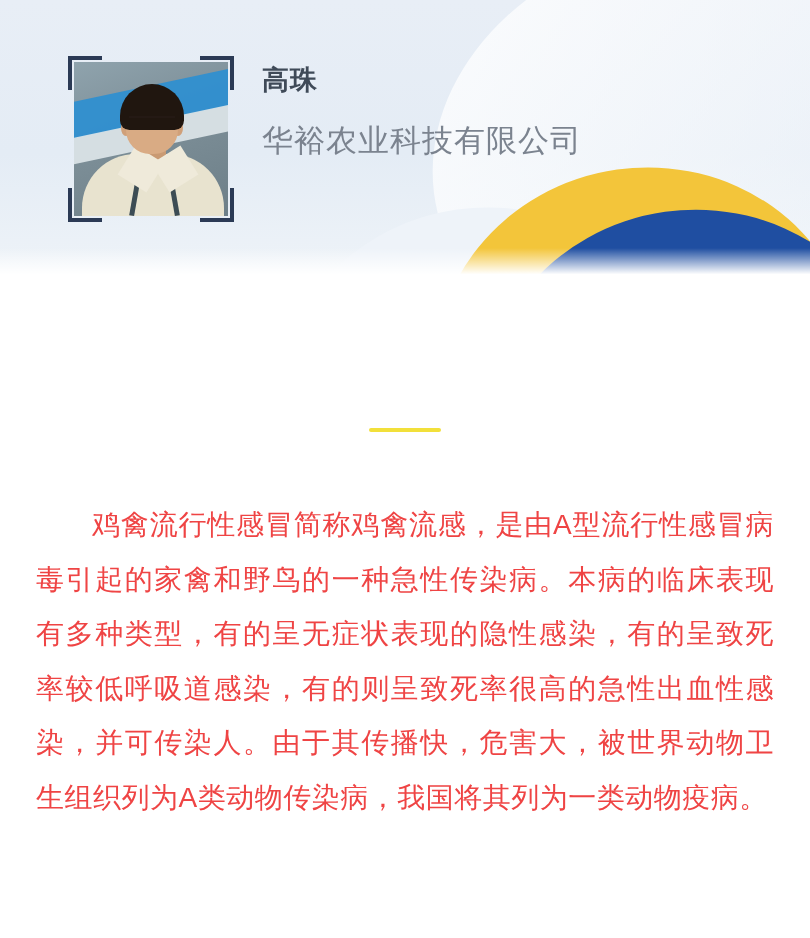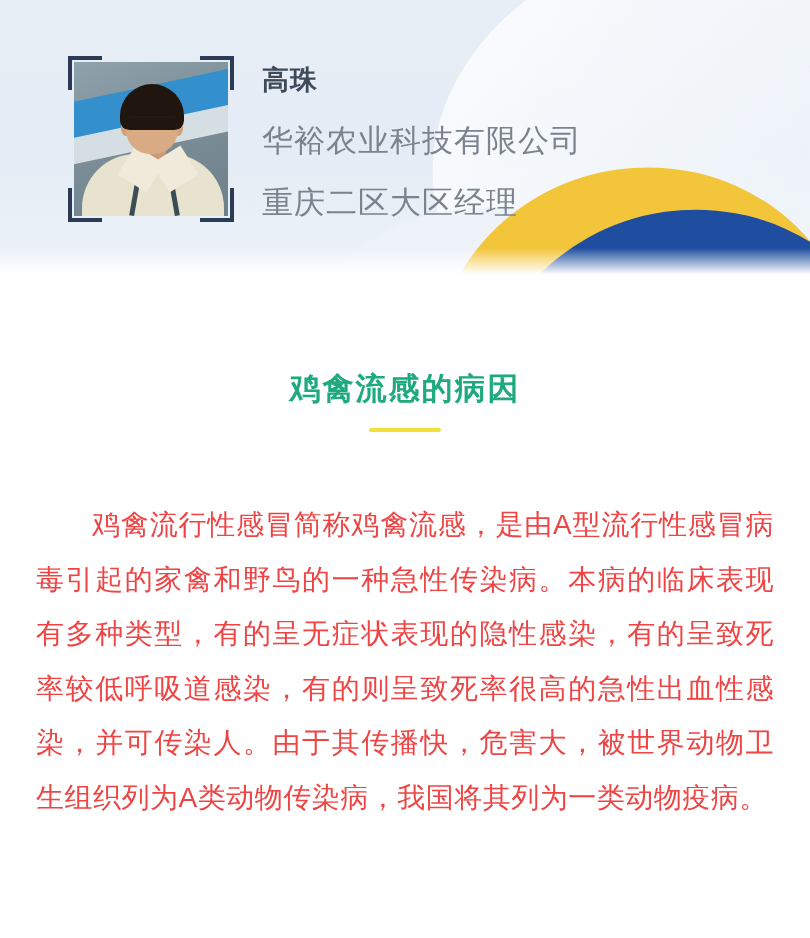--- a/index.html
+++ b/index.html
@@ -275,24 +275,22 @@
     </div>
     <div class="corner tl"></div>
     <div class="corner tr"></div>
     <div class="corner bl"></div>
     <div class="corner br"></div>
   </div>
 
   <div class="speaker-info">
     <div class="speaker-name">高珠</div>
     <div class="speaker-line">华裕农业科技有限公司</div>
-    <div class="speaker-line">重庆二区大区经理</div>
   </div>
 
   <div class="bottom-fade"></div>
 </div>
 
 <div class="section">
-  <div class="section-title">鸡禽流感的病因</div>
   <div class="section-rule"></div>
 </div>
 
 <p class="body-text">鸡禽流行性感冒简称鸡禽流感，是由A型流行性感冒病毒引起的家禽和野鸟的一种急性传染病。本病的临床表现有多种类型，有的呈无症状表现的隐性感染，有的呈致死率较低呼吸道感染，有的则呈致死率很高的急性出血性感染，并可传染人。由于其传播快，危害大，被世界动物卫生组织列为A类动物传染病，我国将其列为一类动物疫病。</p>
 
 </body></html>

